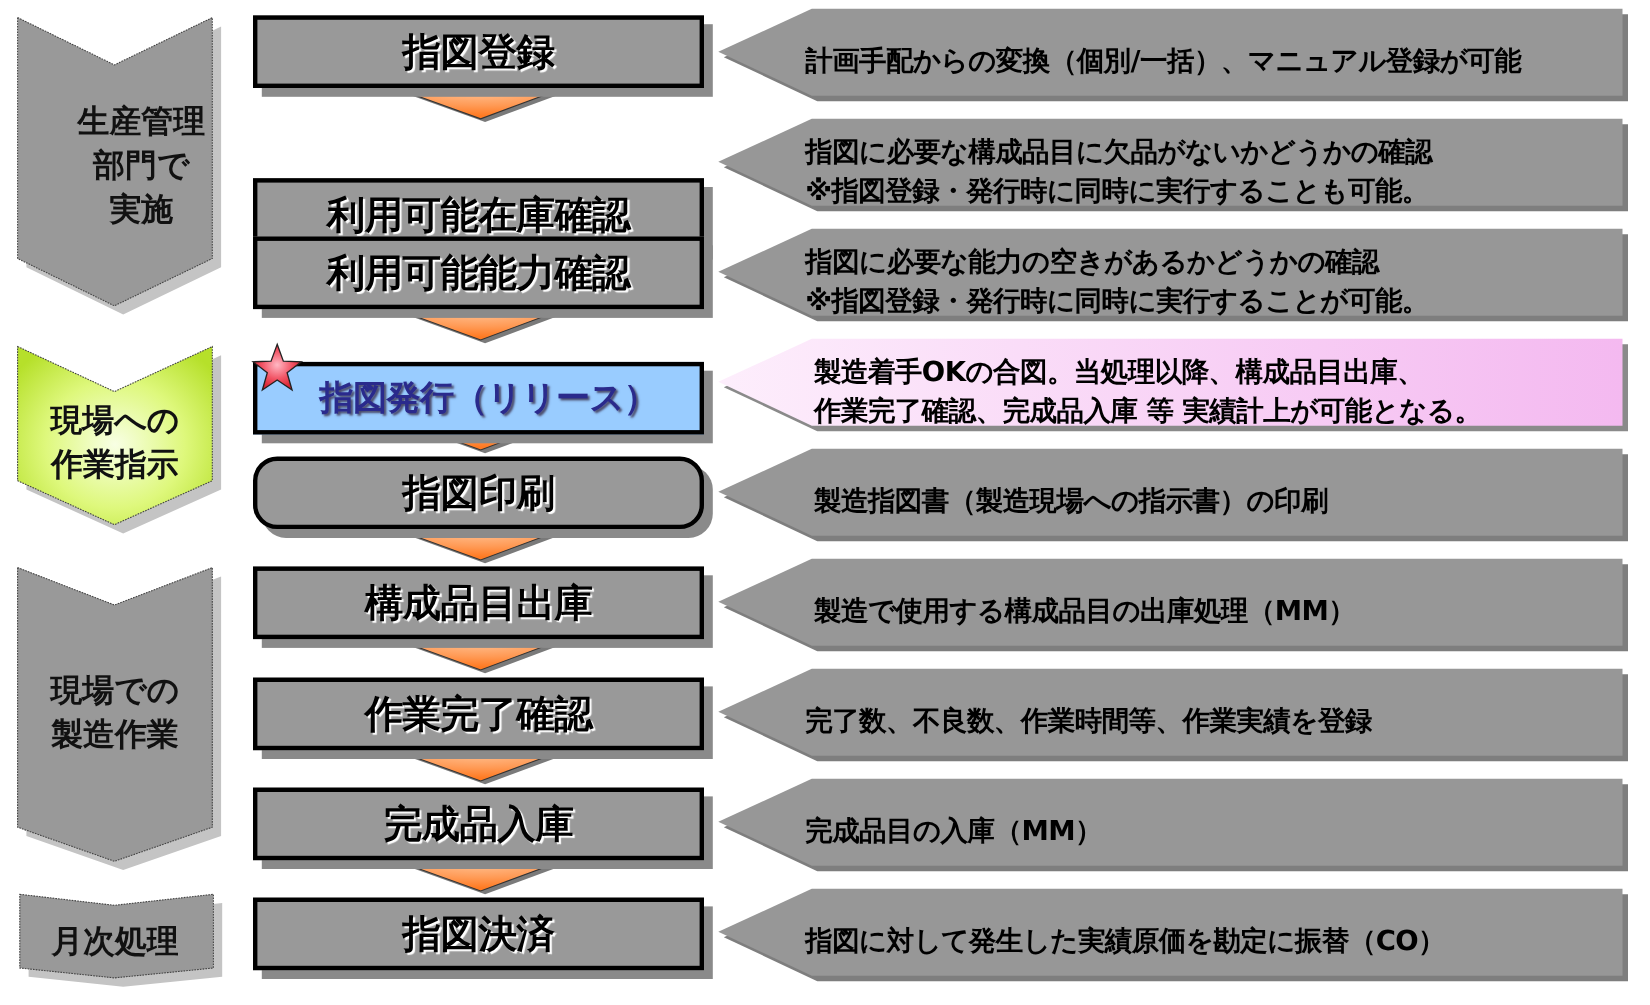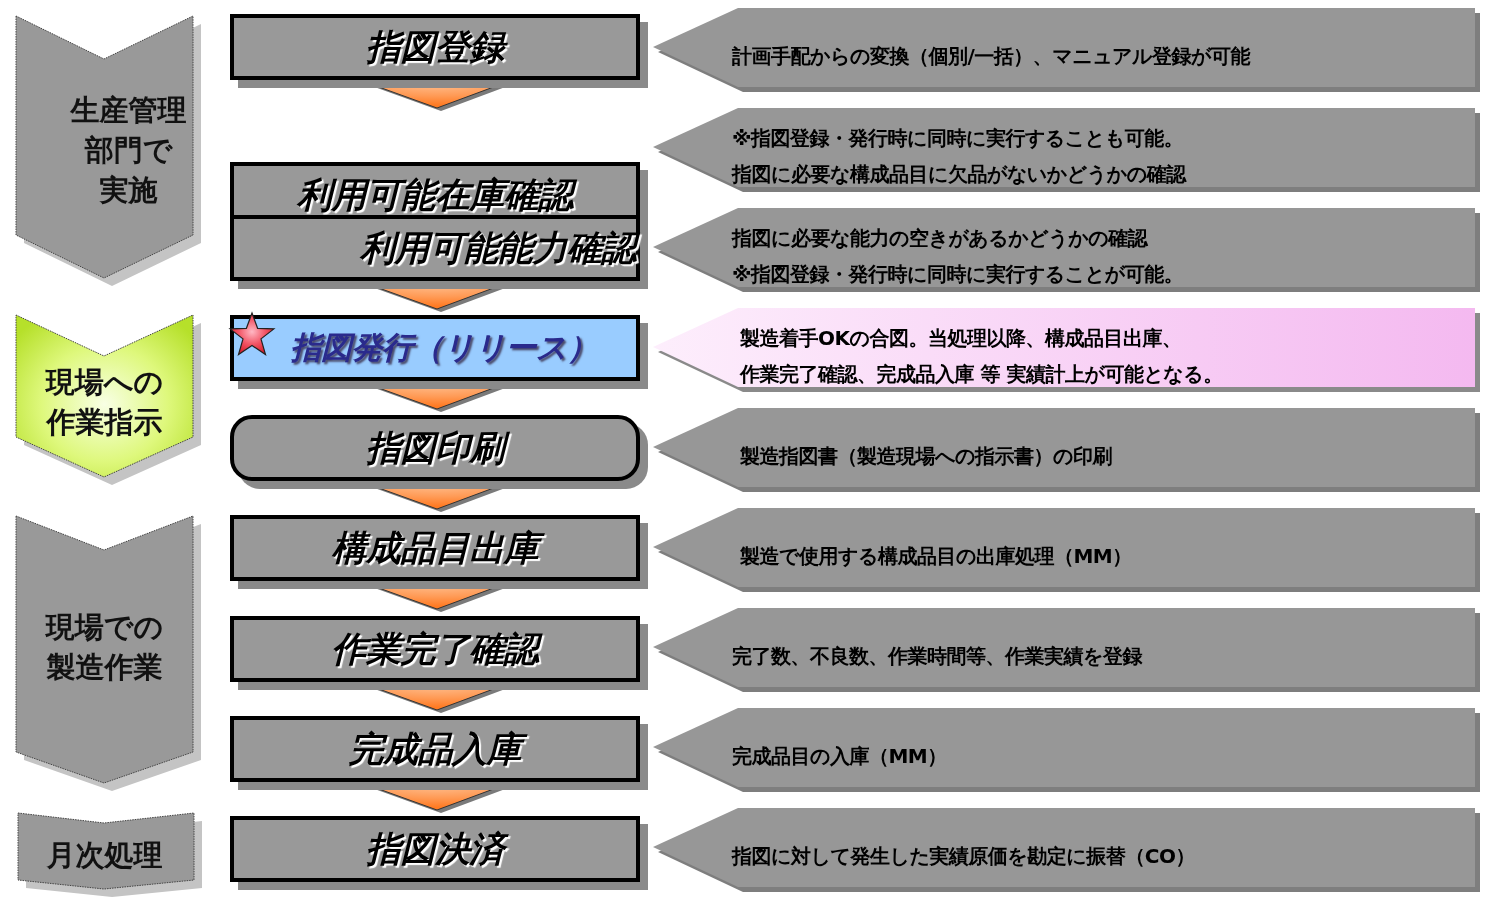--- a/index.html
+++ b/index.html
@@ -15,36 +15,36 @@
     position: absolute; left: 16px; width: 177px; z-index: 2;
     display: flex; flex-direction: column; align-items: center; justify-content: center;
     font-family: "DejaVu Sans", sans-serif; font-weight: bold; font-size: 29px;
     line-height: 40px; color: #111; text-align: center;
   }
 
   .step-box {
     position: absolute; left: 230px; width: 402px; height: 58px; z-index: 1;
     border: 4px solid #000; background: #999999;
     box-shadow: 8px 8px 0 #8a8a8a;
-    display: flex; align-items: center; justify-content: center; font-style: italic;
+    display: flex; align-items: center; justify-content: center;
   }
   .step-label {
     font-family: "DejaVu Sans", sans-serif; font-weight: bold; font-size: 35px;
     color: #000; text-shadow: 2px 2px 1px #ffffff; white-space: nowrap; letter-spacing: -0.5px;
   }
-  .step-box.release { background: #99ccff; }
+  .step-box.release { background: #99ccff; margin-top: 14px; }
   .step-box.release .step-label {
     color: #2a2a8c; font-size: 31px; text-shadow: 2px 2px 2px #4a4a6a;
     padding-left: 18px;
   }
 
   .desc {
     position: absolute; left: 732px; width: 740px; height: 96px; z-index: 2;
     display: flex; flex-direction: column; justify-content: center;
-    font-family: "DejaVu Sans", sans-serif; font-weight: bold; font-size: 20px;
+    font-family: "DejaVu Sans", sans-serif; font-weight: bold; font-size: 25px;
     line-height: 36px; color: #000; white-space: nowrap; letter-spacing: -0.5px;
   }
   .desc.indent { left: 740px; }
 </style>
 </head>
 <body>
 
 <svg class="shapes" width="1500" height="914" viewBox="0 0 1500 914">
   <defs>
     <radialGradient id="greenGrad" cx="50%" cy="55%" r="65%">
@@ -167,21 +167,21 @@
 <div class="phase-text" style="top:835px;height:40px;">
   <span>月次処理</span>
 </div>
 
 <div class="step-box" style="top:14px;">
   <span class="step-label">指図登録</span>
 </div>
 <div class="step-box" style="top:114px;margin-top:48px;">
   <span class="step-label">利用可能在庫確認</span>
 </div>
-<div class="step-box" style="top:215px;justify-content:flex-end;">
+<div class="step-box" style="top:215px;">
   <span class="step-label">利用可能能力確認</span>
 </div>
 <div class="step-box release" style="top:315px;">
   <span class="step-label">指図発行（リリース）</span>
 </div>
 <div class="step-box" style="top:415px;border-radius:22px;">
   <span class="step-label">指図印刷</span>
 </div>
 <div class="step-box" style="top:515px;">
   <span class="step-label">構成品目出庫</span>
@@ -204,22 +204,22 @@
       <stop offset="100%" stop-color="#d81e2c"></stop>
     </radialGradient>
   </defs>
   <polygon points="252,313 257.6,328.3 273.9,328.9 261,338.9 265.5,354.6 252,345.5 238.5,354.6 243,338.9 230.1,328.9 246.4,328.3" fill="url(#starGrad)" stroke="#222" stroke-width="1.2"></polygon>
 </svg>
 
 <div class="desc" style="top:8px;">
   <span>計画手配からの変換（個別/一括）、マニュアル登録が可能</span>
 </div>
 <div class="desc" style="top:108px;">
+  <span>指図に必要な構成品目に欠品がないかどうかの確認</span>
   <span>※指図登録・発行時に同時に実行することも可能。</span>
-  <span>指図に必要な構成品目に欠品がないかどうかの確認</span>
 </div>
 <div class="desc" style="top:208px;">
   <span>指図に必要な能力の空きがあるかどうかの確認</span>
   <span>※指図登録・発行時に同時に実行することが可能。</span>
 </div>
 <div class="desc indent" style="top:308px;">
   <span>製造着手OKの合図。当処理以降、構成品目出庫、</span>
   <span>作業完了確認、完成品入庫 等 実績計上が可能となる。</span>
 </div>
 <div class="desc indent" style="top:408px;">

